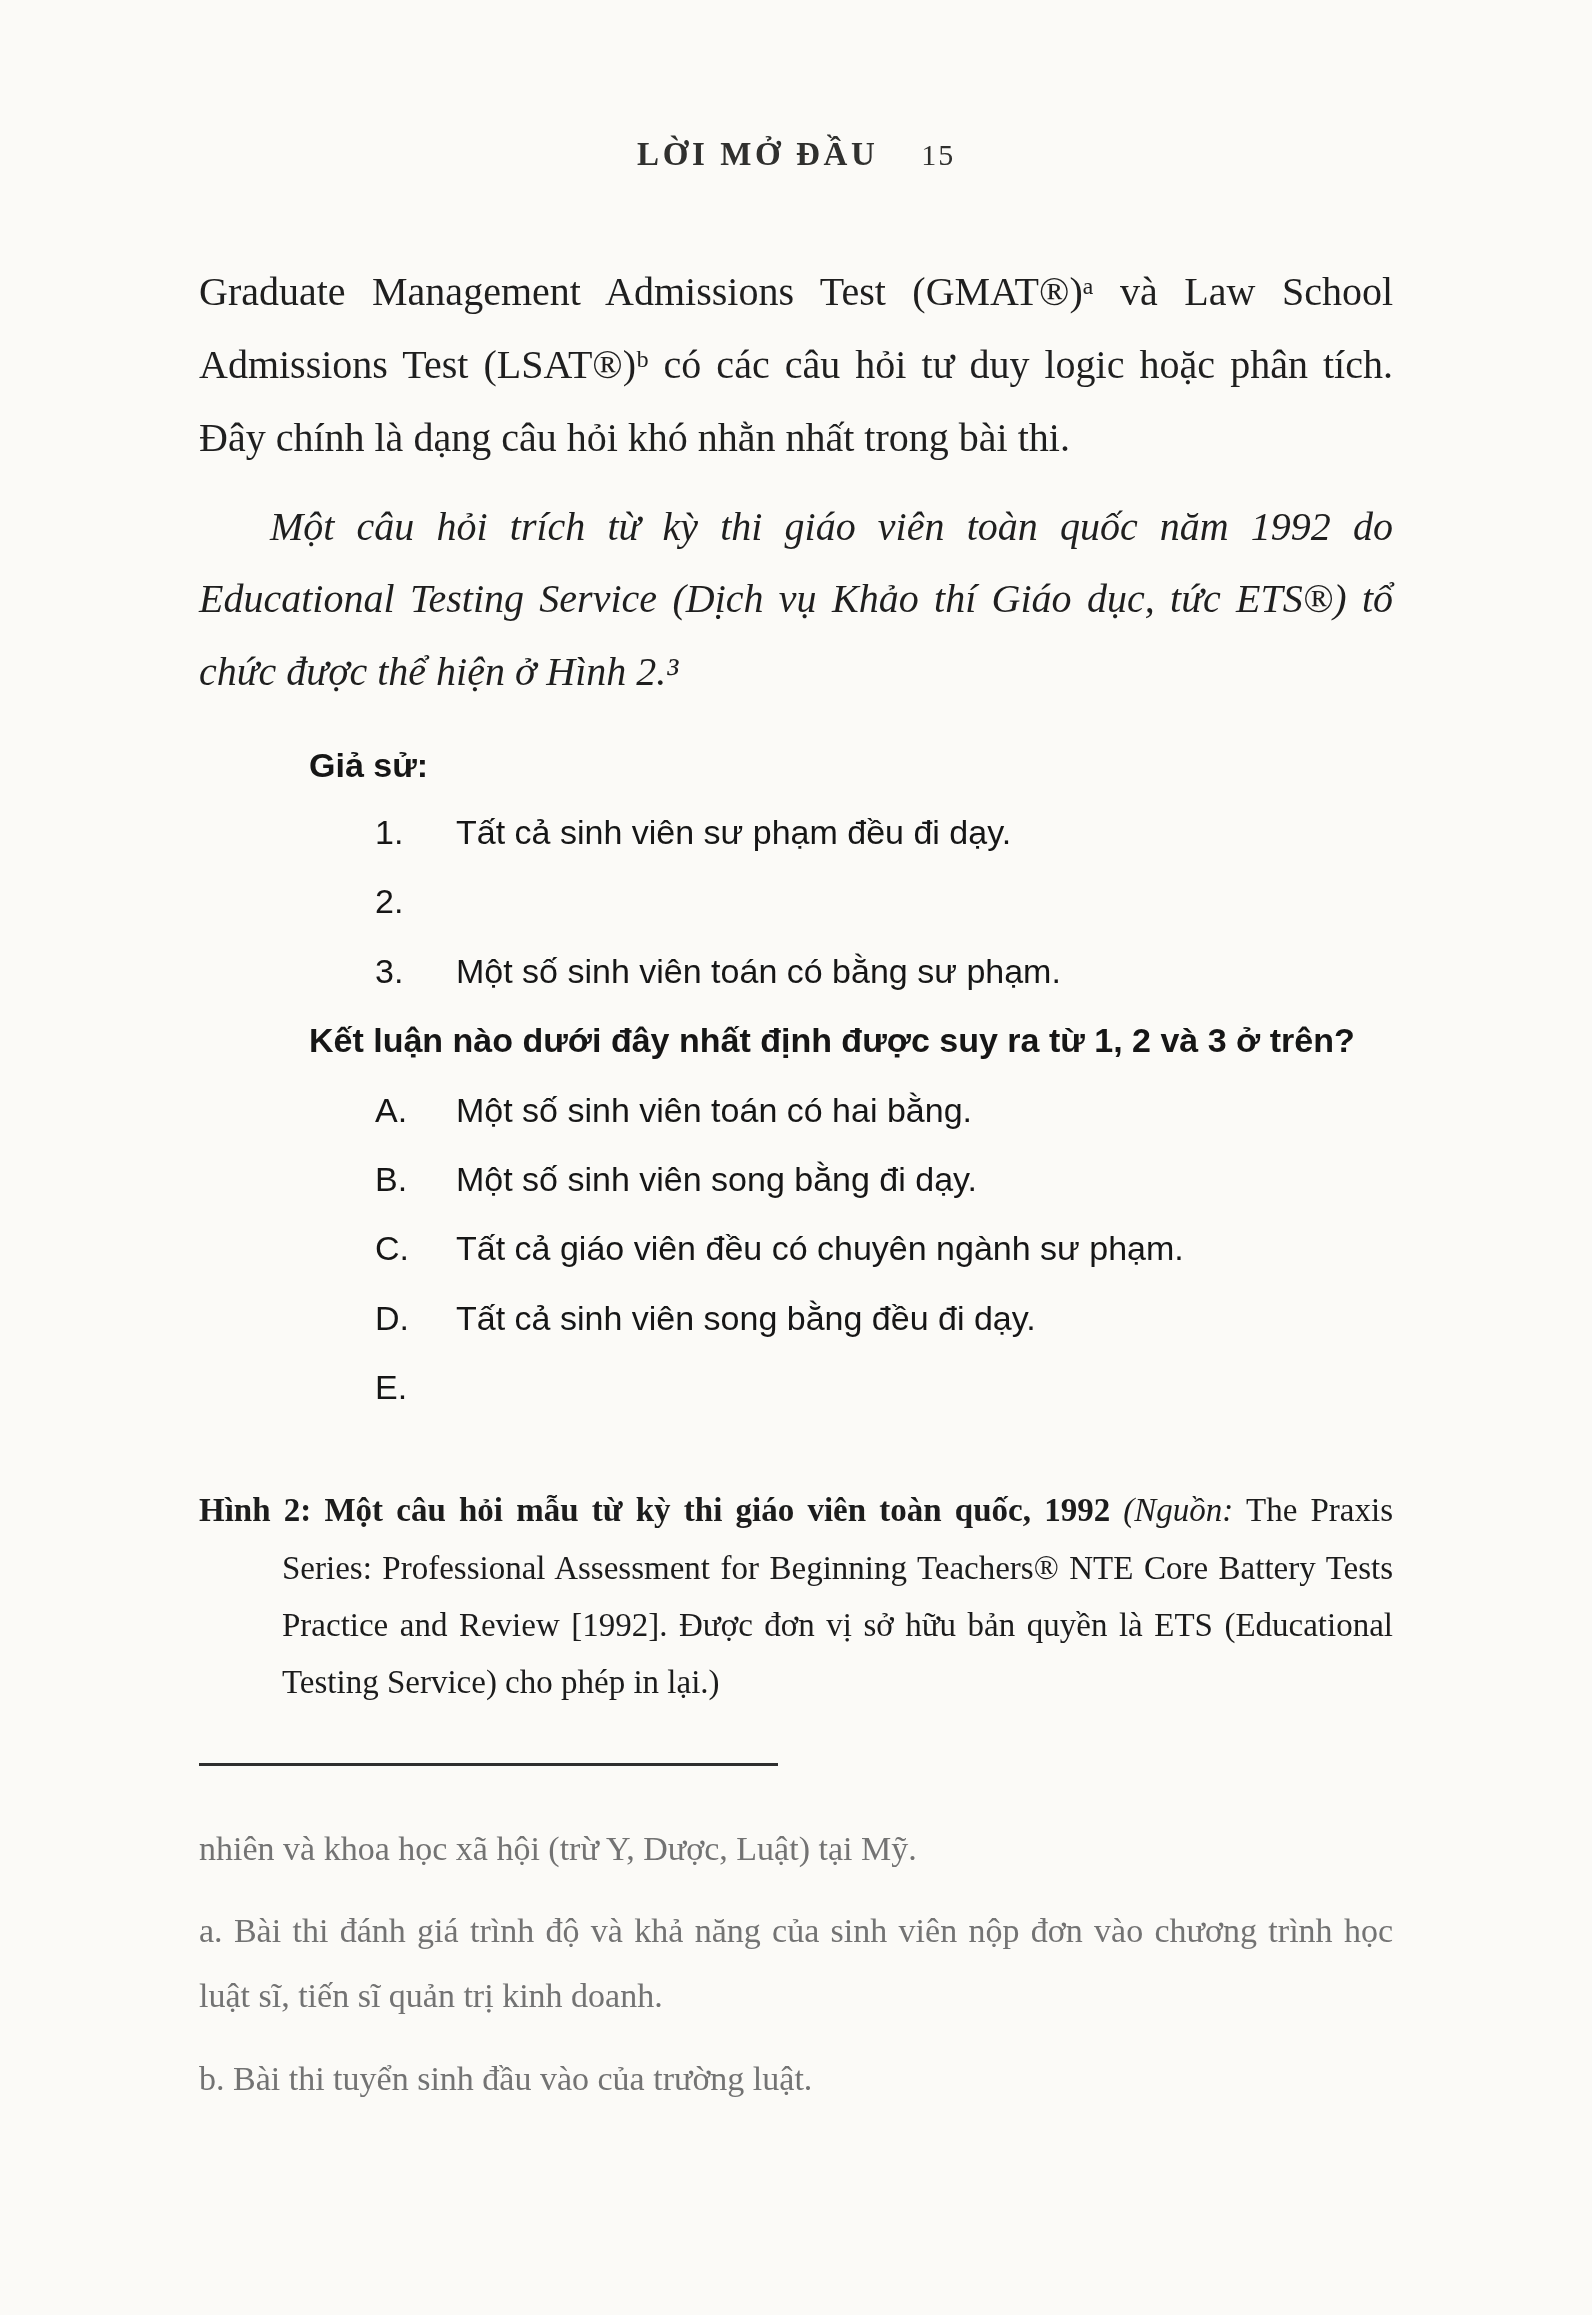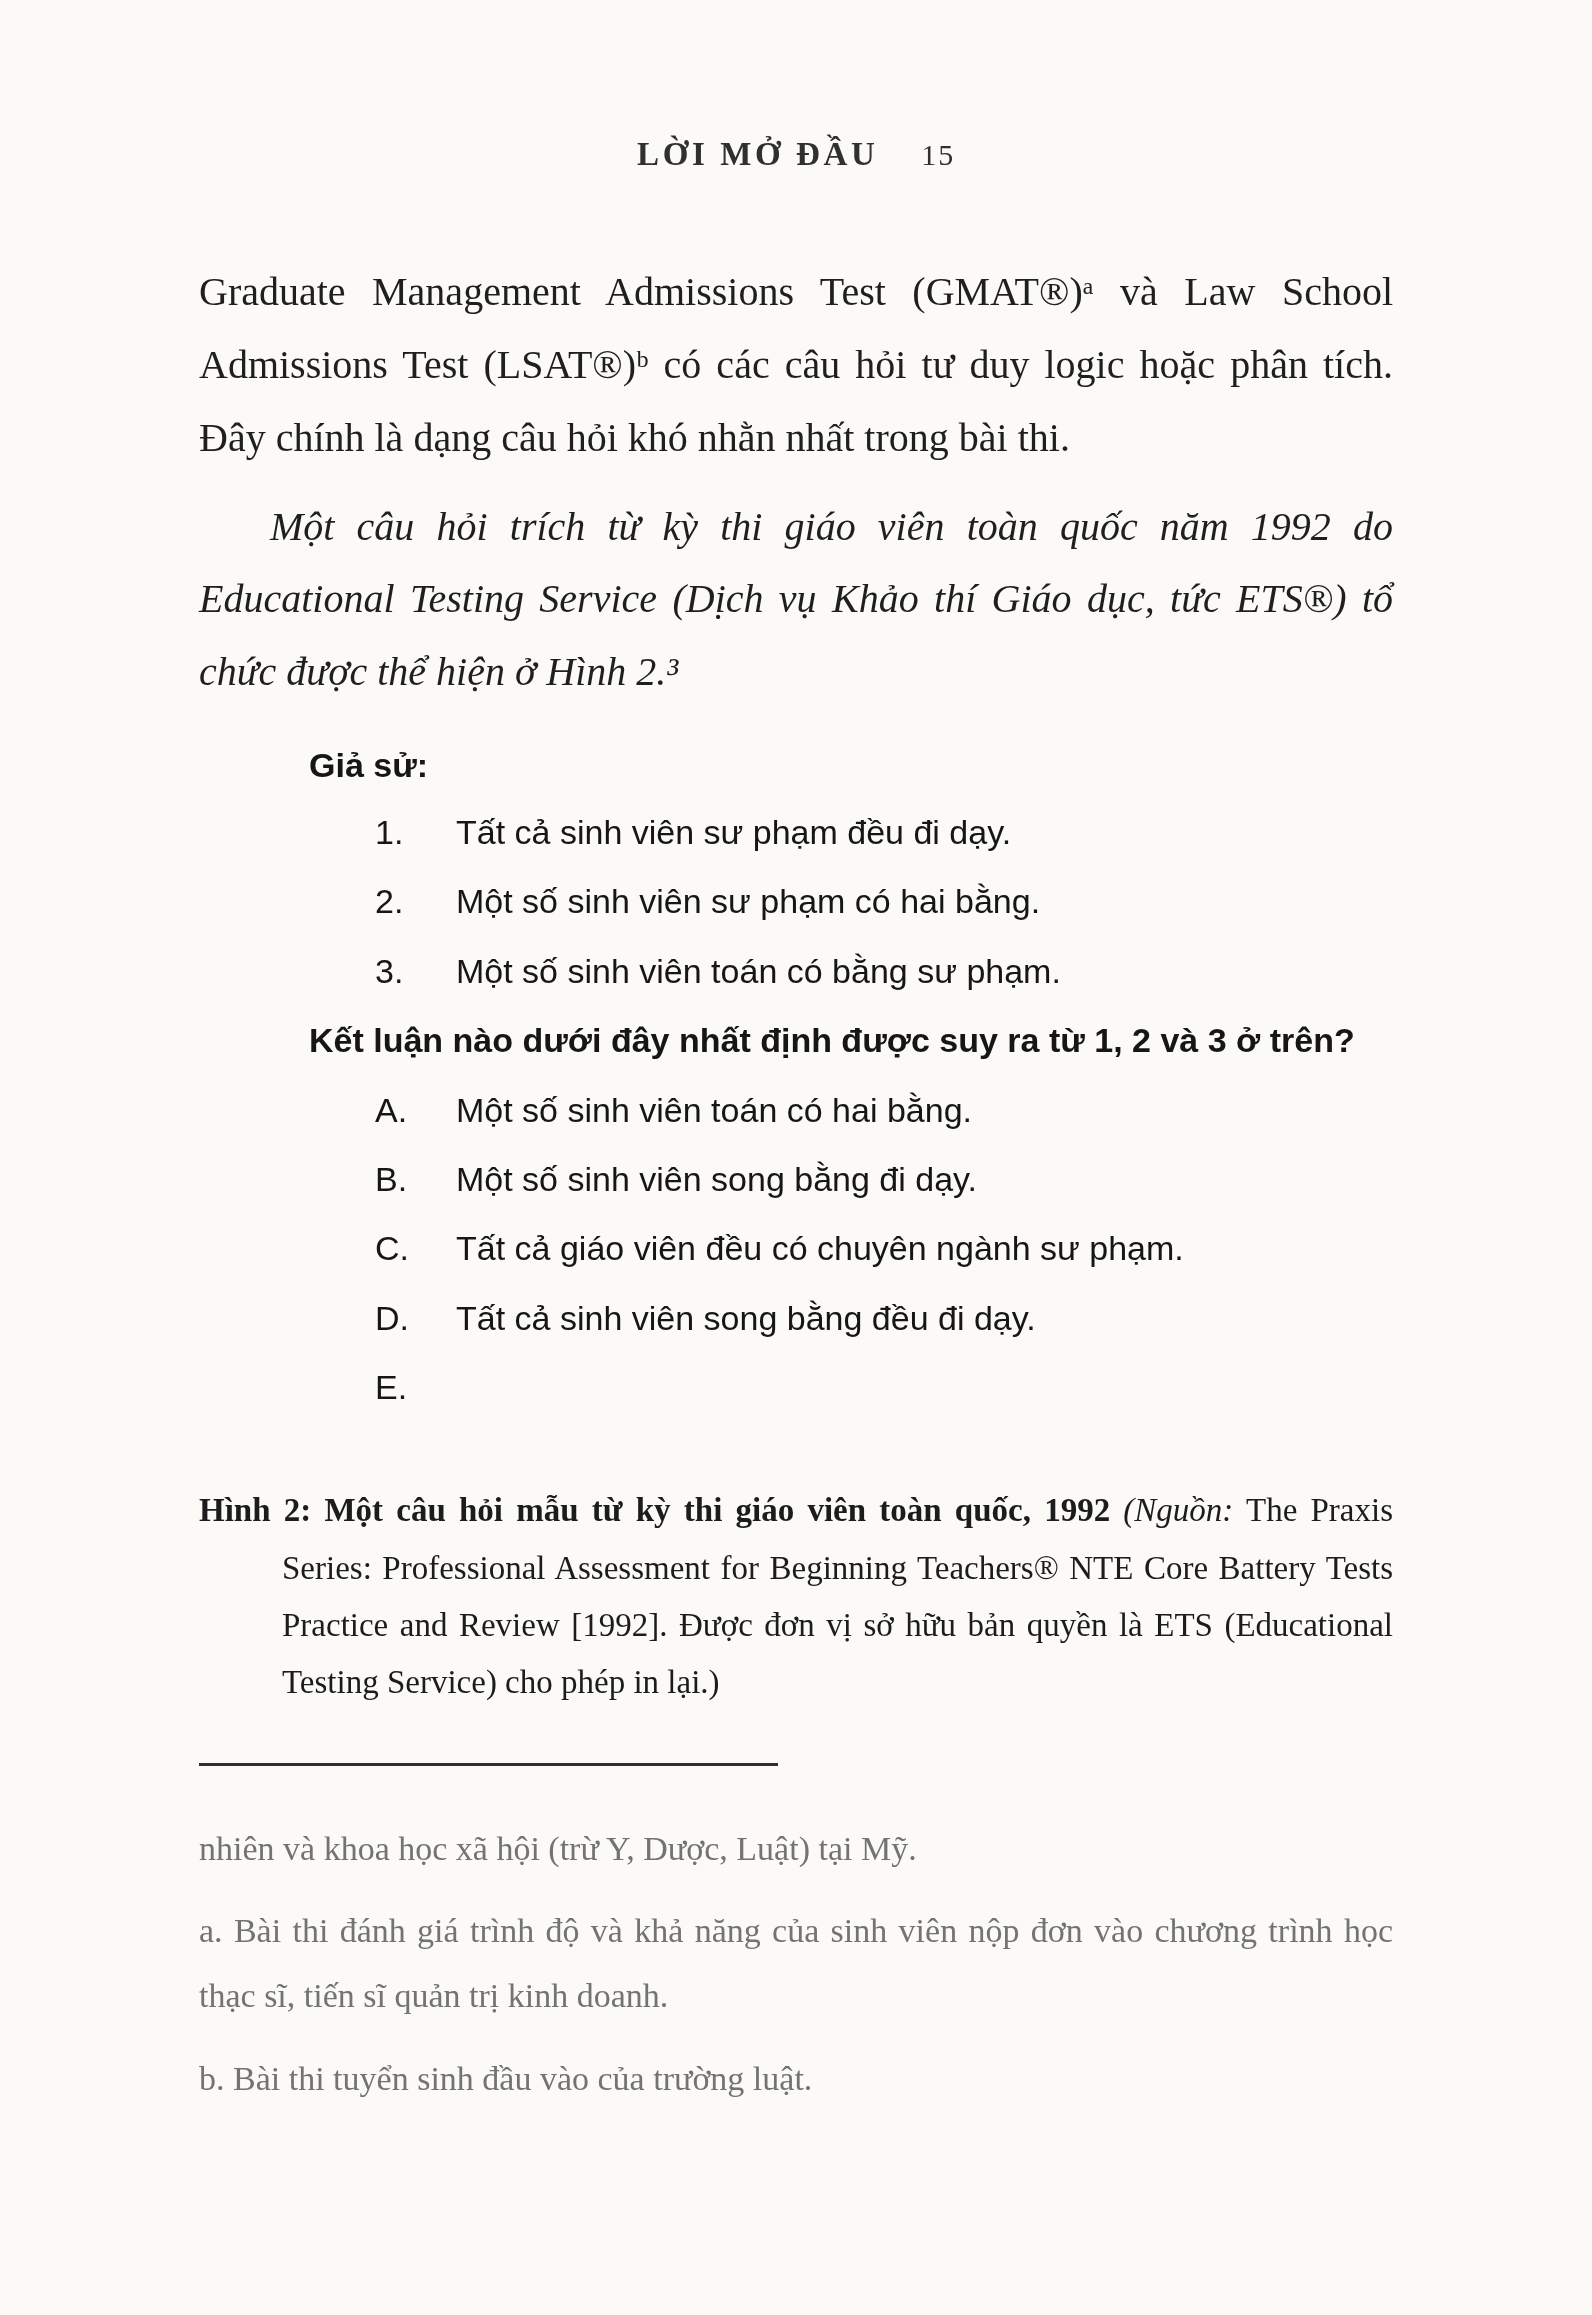--- a/index.html
+++ b/index.html
@@ -105,21 +105,20 @@
   <div class="qblock">
 
     <div class="qhead">Giả sử:</div>
 
     <div class="qitem">
       <span class="qnum">1.</span>
       <span class="qtext">Tất cả sinh viên sư phạm đều đi dạy.</span>
     </div>
     <div class="qitem">
       <span class="qnum">2.</span>
-      <span class="qtext">Một số sinh viên sư phạm có hai bằng.</span>
     </div>
     <div class="qitem">
       <span class="qnum">3.</span>
       <span class="qtext">Một số sinh viên toán có bằng sư phạm.</span>
     </div>
 
     <div class="qprompt">Kết luận nào dưới đây nhất định được suy ra từ 1, 2 và 3 ở trên?</div>
 
     <div class="qitem">
       <span class="qnum">A.</span>
@@ -143,17 +142,17 @@
 
   </div>
 
   <div class="caption">
     <span class="cap-bold">Hình 2: Một câu hỏi mẫu từ kỳ thi giáo viên toàn quốc, 1992</span><span class="cap-italic"> (Nguồn:</span><span class="cap-rest"> The Praxis Series: Professional Assessment for Beginning Teachers® NTE Core Battery Tests Practice and Review [1992]. Được đơn vị sở hữu bản quyền là ETS (Educational Testing Service) cho phép in lại.)</span>
   </div>
 
   <hr class="fnrule">
 
   <p class="footnote">nhiên và khoa học xã hội (trừ Y, Dược, Luật) tại Mỹ.</p>
-  <p class="footnote">a. Bài thi đánh giá trình độ và khả năng của sinh viên nộp đơn vào chương trình học thạc sĩ, tiến sĩ quản trị kinh doanh.</p>
+  <p class="footnote">a. Bài thi đánh giá trình độ và khả năng của sinh viên nộp đơn vào chương trình học luật sĩ, tiến sĩ quản trị kinh doanh.</p>
   <p class="footnote">b. Bài thi tuyển sinh đầu vào của trường luật.</p>
 
 </div>
 
 
 </body></html>

